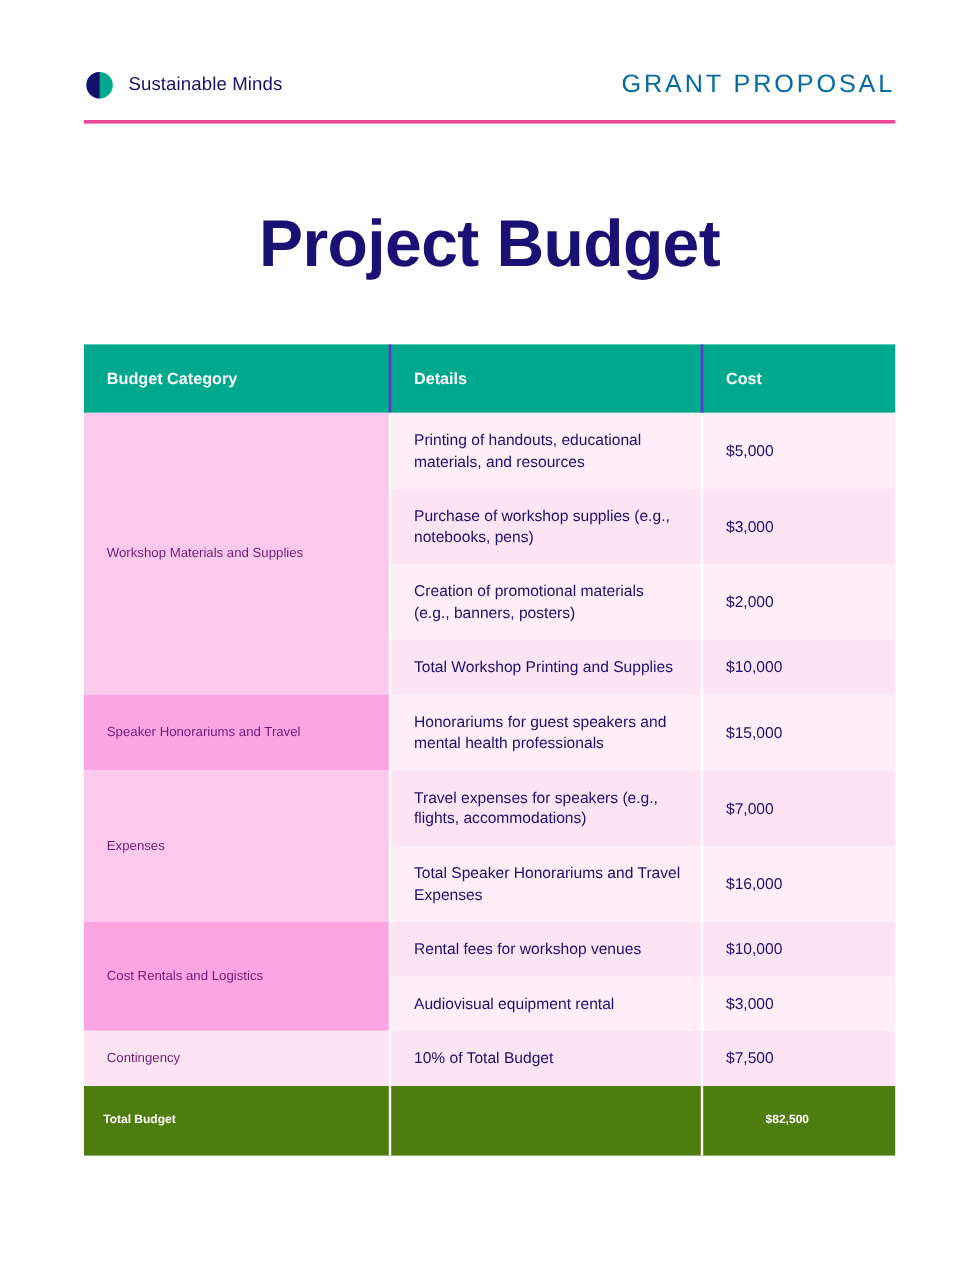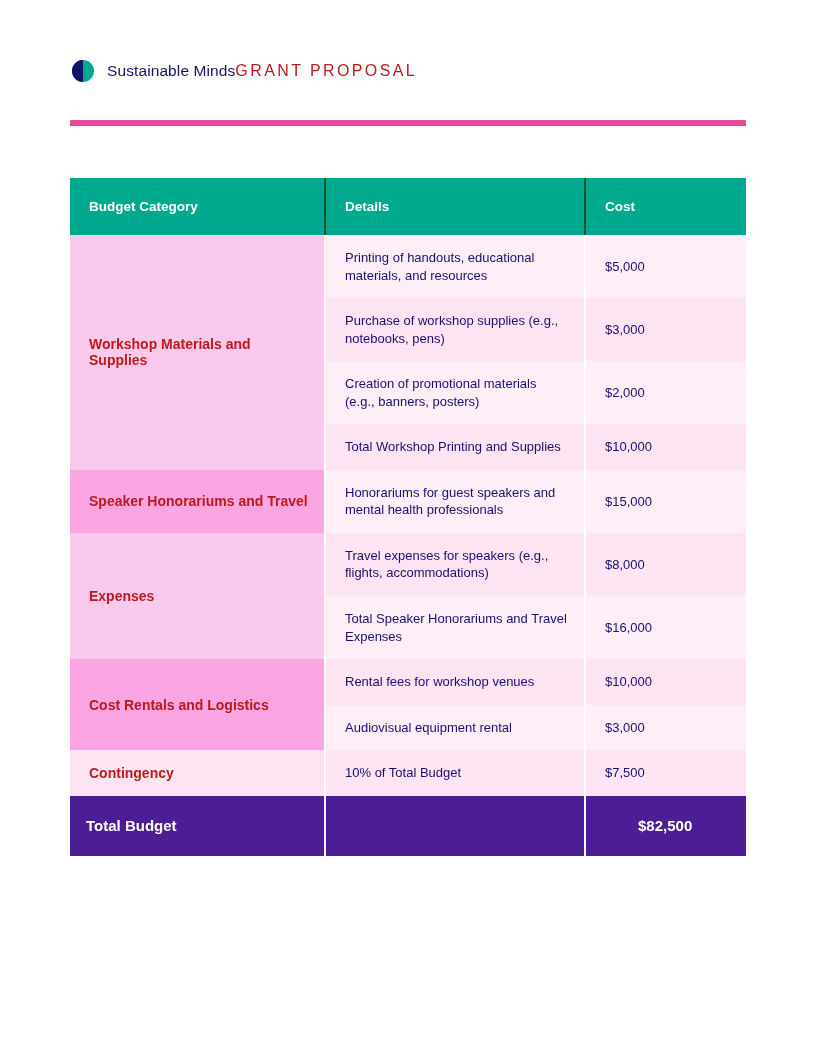--- a/index.html
+++ b/index.html
@@ -19,43 +19,44 @@
     position: relative;
     width: 816px;
     height: 1056px;
     padding: 0 70px;
   }
 
   
   .header {
     display: flex;
     align-items: center;
+    justify-content: space-between;
     padding-top: 58px;
-    padding-bottom: 36px;
-    border-bottom: 6px solid #ec4899;
+    padding-bottom: 16px;
+    border-bottom: 3px solid #ec4899;
   }
   .brand {
     display: flex;
     align-items: center;
     gap: 11px;
   }
   .brand-mark {
     width: 26px;
     height: 26px;
     position: relative;
   }
   .brand-name {
     font-size: 15.5px;
     color: #14136b;
     letter-spacing: 0.1px;
   }
   .doc-type {
-    font-size: 16px;
+    font-size: 21px;
     letter-spacing: 2.4px;
-    color: #b91c1c;
+    color: #0369a1;
   }
 
   
   .title {
     text-align: center;
     font-size: 55px;
     font-weight: bold;
     letter-spacing: -0.5px;
     color: #1b1073;
     margin-top: 68px;
@@ -82,47 +83,46 @@
 
   thead th {
     background: #00a88e;
     color: #ffffff;
     font-size: 13.5px;
     font-weight: bold;
     padding: 18px 16px;
     height: 57px;
   }
   thead th.det, thead th.cost {
-    border-left: 2px solid #14532d;
+    border-left: 2px solid #6d28d9;
   }
 
   td.cat {
-    font-size: 14px;
-    color: #b91c1c;
+    font-size: 11px;
+    color: #701a75;
     padding: 10px 16px;
-    font-weight: bold;
   }
   td.cat.pink-dark { background: #fba5e3; }
   td.cat.pink-mid { background: #fbc9ec; }
   td.cat.blank { background: #fde4f3; }
 
   td.det, td.cost {
     font-size: 13px;
     color: #1b1073;
     padding: 14px 16px;
     line-height: 1.35;
     border-left: 2px solid #ffffff;
   }
   tr.row-a td.det, tr.row-a td.cost { background: #fdeef7; }
   tr.row-b td.det, tr.row-b td.cost { background: #fde4f3; }
 
   tr.total-row td {
-    background: #4c1d95;
+    background: #4d7c0f;
     color: #ffffff;
-    font-size: 15px;
+    font-size: 10px;
     font-weight: bold;
     padding: 20px 16px;
     height: 58px;
     border-left: 2px solid #ffffff;
   }
   tr.total-row td.cat {
     border-left: none;
     font-weight: bold;
   }
   tr.total-row td.cost { text-align: left; padding-left: 52px; }
@@ -138,20 +138,21 @@
         <svg width="26" height="26" viewBox="0 0 26 26" xmlns="http://www.w3.org/2000/svg">
           <circle cx="13" cy="13" r="11" fill="#00a88e"></circle>
           <path d="M13 2 A11 11 0 0 0 13 24 Z" fill="#14136b"></path>
         </svg>
       </span>
       <span class="brand-name">Sustainable Minds</span>
     </div>
     <div class="doc-type">GRANT PROPOSAL</div>
   </div>
 
+  <h1 class="title">Project Budget</h1>
 
   <div class="table-wrap">
     <table class="budget">
       <colgroup>
         <col class="c-cat">
         <col class="c-det">
         <col class="c-cost">
       </colgroup>
       <thead>
         <tr>
@@ -182,21 +183,21 @@
 
         <tr class="row-a">
           <td class="cat pink-dark">Speaker Honorariums and Travel</td>
           <td class="det">Honorariums for guest speakers and mental health professionals</td>
           <td class="cost">$15,000</td>
         </tr>
 
         <tr class="row-b">
           <td class="cat pink-mid" rowspan="2">Expenses</td>
           <td class="det">Travel expenses for speakers (e.g., flights, accommodations)</td>
-          <td class="cost">$8,000</td>
+          <td class="cost">$7,000</td>
         </tr>
         <tr class="row-a">
           <td class="det">Total Speaker Honorariums and Travel Expenses</td>
           <td class="cost">$16,000</td>
         </tr>
 
         <tr class="row-b">
           <td class="cat pink-dark" rowspan="2">Cost Rentals and Logistics</td>
           <td class="det">Rental fees for workshop venues</td>
           <td class="cost">$10,000</td>

